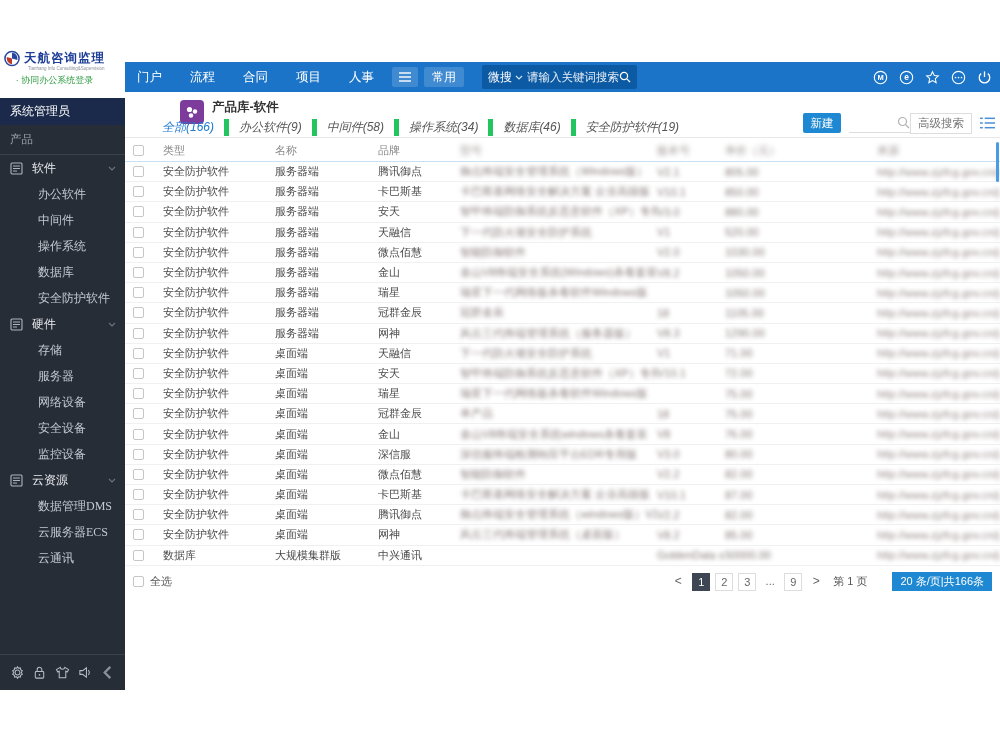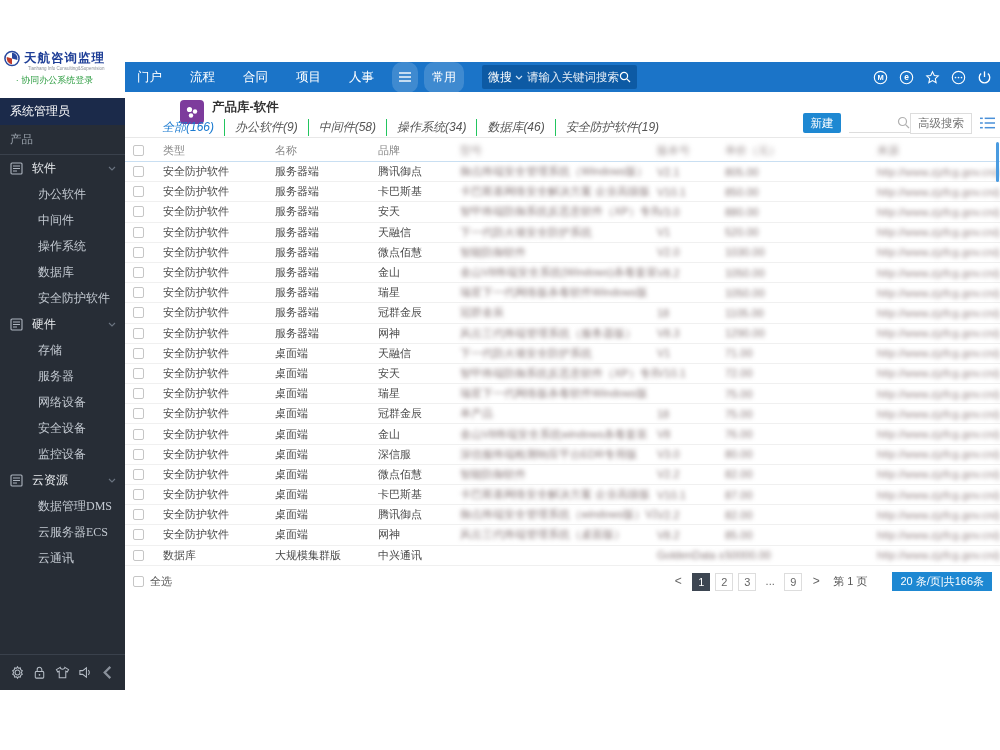--- a/index.html
+++ b/index.html
@@ -11,21 +11,21 @@
   .logo-panel { position:absolute; left:0; top:48px; width:109px; height:40px; background:#fff; padding:2px 4px 0 4px; }
   .logo-row { display:flex; align-items:center; gap:4px; }
   .brand-title { font-size:12.5px; font-weight:bold; color:#1f3f97; letter-spacing:1px; white-space:nowrap; }
   .brand-sub { font-size:4.5px; color:#8a8f96; margin-left:24px; margin-top:-1px; white-space:nowrap; }
   .brand-login { font-size:9px; color:#2f9e43; margin-top:3px; text-align:center; white-space:nowrap; }
 
   
   .topbar { position:absolute; left:125px; top:62px; width:875px; height:30px; background:#1b74c8; display:flex; align-items:center; }
   .nav-item { color:#fff; font-size:12.5px; margin-left:16px; cursor:pointer; white-space:nowrap; }
   .nav-item:first-child { margin-left:12px; }
-  .menu-box, .common-box { background:rgba(255,255,255,.16); height:31px; display:flex; align-items:center; justify-content:center; border-radius:10px; color:#fff; }
+  .menu-box, .common-box { background:rgba(255,255,255,.16); height:20px; display:flex; align-items:center; justify-content:center; border-radius:2px; color:#fff; }
   .menu-box { width:26px; margin-left:18px; }
   .common-box { padding:0 8px; font-size:12px; margin-left:6px; }
   .search-group { display:flex; align-items:center; background:#0d5aa4; height:24px; border-radius:2px; margin-left:18px; padding:0 6px; }
   .ws-label { color:#fff; font-size:12px; white-space:nowrap; }
   .ws-chevron { margin:0 4px 0 3px; }
   .search-group input { background:transparent; border:0; outline:none; width:92px; color:#fff; font-size:11.5px; font-family:inherit; }
   .search-group input::placeholder { color:rgba(255,255,255,.9); }
   .top-icons { margin-left:auto; display:flex; align-items:center; gap:11px; padding-right:8px; }
   .top-icons .ticon { width:15px; height:15px; display:block; cursor:pointer; }
 
@@ -41,21 +41,21 @@
   .side-bottom { position:absolute; left:0; bottom:0; width:125px; height:36px; border-top:1px solid #3a414c; display:flex; align-items:center; justify-content:space-around; padding:0 6px; }
   .side-bottom svg { width:15px; height:15px; display:block; cursor:pointer; }
 
   
   .main { position:absolute; left:125px; top:92px; width:875px; height:598px; background:#fff; }
   .page-head { position:absolute; left:7px; top:8px; display:flex; align-items:flex-start;padding-left:48px; }
   .app-icon { width:24px; height:24px; border-radius:4px; background:#7d3b9c; display:flex; align-items:center; justify-content:center; flex:none; }
   .page-title { font-size:12.5px; font-weight:bold; color:#333; margin:0 0 0 8px; line-height:14px; }
   .tabs { position:absolute; left:37px; top:26px; display:flex; align-items:center; height:18px; }
   .tab { font-size:12px; color:#555; padding:0 10px; cursor:pointer; white-space:nowrap;font-style:italic; }
-  .tab:not(:first-child) { border-left:1px solid #22c55e; }
+  .tab:not(:first-child) { border-left:5px solid #22c55e; }
   .tab:first-child { padding-left:0; }
   .tab.active { color:#1a7ad0; }
   .tabs-underline { position:absolute; left:0; top:45px; width:875px; border-top:1px solid #e8e8e8; }
 
   .controls { position:absolute; right:5px; top:20px; display:flex; align-items:center; height:22px; }
   .btn-new { background:#1e88d2; color:#fff; font-size:11.5px; border:0; width:38px; height:20px; border-radius:2px; cursor:pointer; font-family:inherit; }
   .mini-search { display:flex; align-items:center; border-bottom:1px solid #ddd; height:20px; margin-left:8px; }
   .mini-search input { border:0; outline:none; width:48px; font-size:11px; font-family:inherit; }
   .adv-box { border:1px solid #ddd; height:21px; line-height:19px; font-size:11.5px; color:#777; padding:0 7px; margin-left:0; cursor:pointer; white-space:nowrap; }
   .list-icon { width:15px; height:14px; margin-left:8px; cursor:pointer; }

